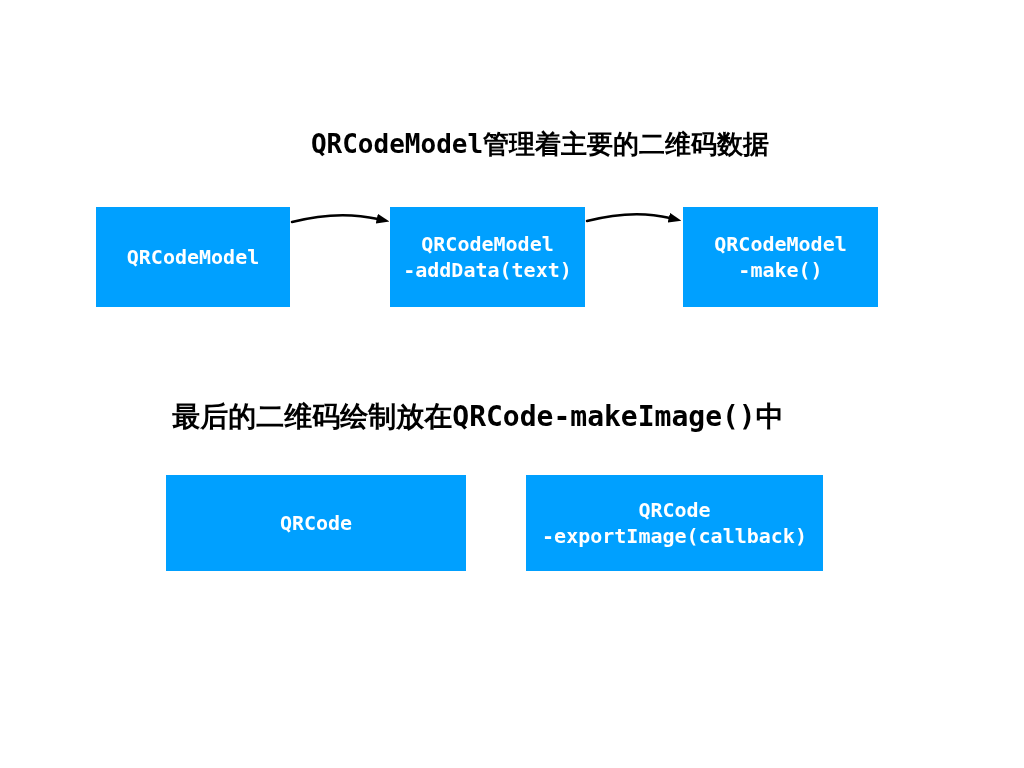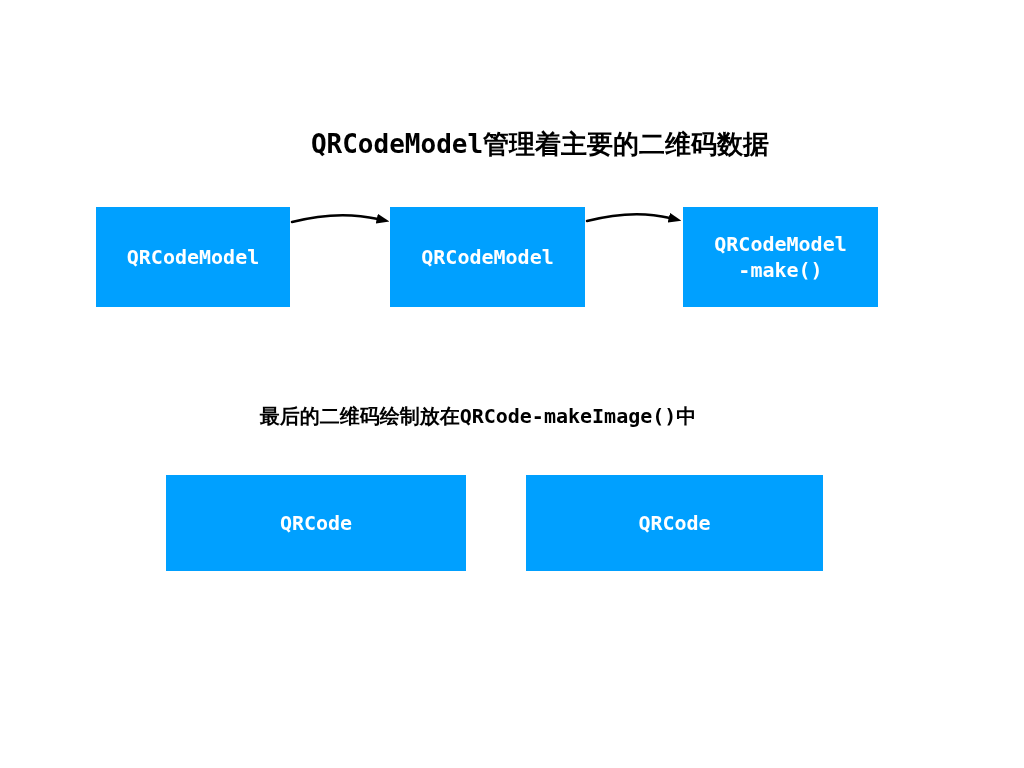--- a/index.html
+++ b/index.html
@@ -29,21 +29,21 @@
     font-size: 26px; font-weight: bold;
     color: var(--title-text);
     line-height: 32px;
     margin-left: 24px;
   }
   .title2 {
     position: absolute;
     top: 401px; left: 478px;
     transform: translateX(-50%);
     text-align: center;
-    font-size: 20px; font-weight: bold;
+    font-size: 28px; font-weight: bold;
     color: var(--title-text);
     line-height: 31px;
   }
   .title2 .t-line { white-space: nowrap; }
   .box {
     position: absolute;
     background: var(--box-fill);
     color: var(--box-text);
     display: flex;
     flex-direction: column;
@@ -79,20 +79,21 @@
 <div class="slide">
 
   <div class="title1">QRCodeModel管理着主要的二维码数据</div>
 
   <div class="box box-1">
     <span class="box-line">QRCodeModel</span>
   </div>
 
   <div class="box box-2">
     <span class="box-line">QRCodeModel</span>
+    <span class="box-line">-addData(text)</span>
   </div>
 
   <div class="box box-3">
     <span class="box-line">QRCodeModel</span>
     <span class="box-line">-make()</span>
   </div>
 
   <svg class="arrows-layer" viewBox="0 0 1024 768" xmlns="http://www.w3.org/2000/svg">
     <defs>
       <marker id="arrowhead" markerWidth="5.2" markerHeight="4" refX="0.5" refY="2" orient="auto">
@@ -106,15 +107,16 @@
   <div class="title2">
     <div class="t-line">最后的二维码绘制放在QRCode-makeImage()中</div>
   </div>
 
   <div class="box box-4">
     <span class="box-line">QRCode</span>
   </div>
 
   <div class="box box-5">
     <span class="box-line">QRCode</span>
+    <span class="box-line">-exportImage(callback)</span>
   </div>
 
 </div>
 
 </body></html>

